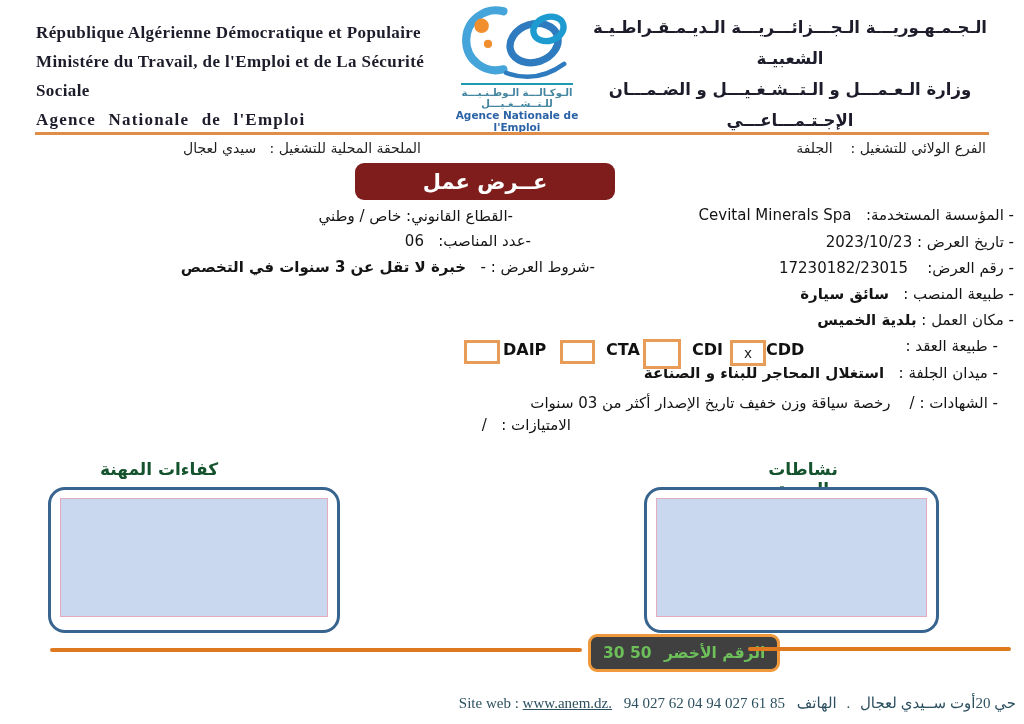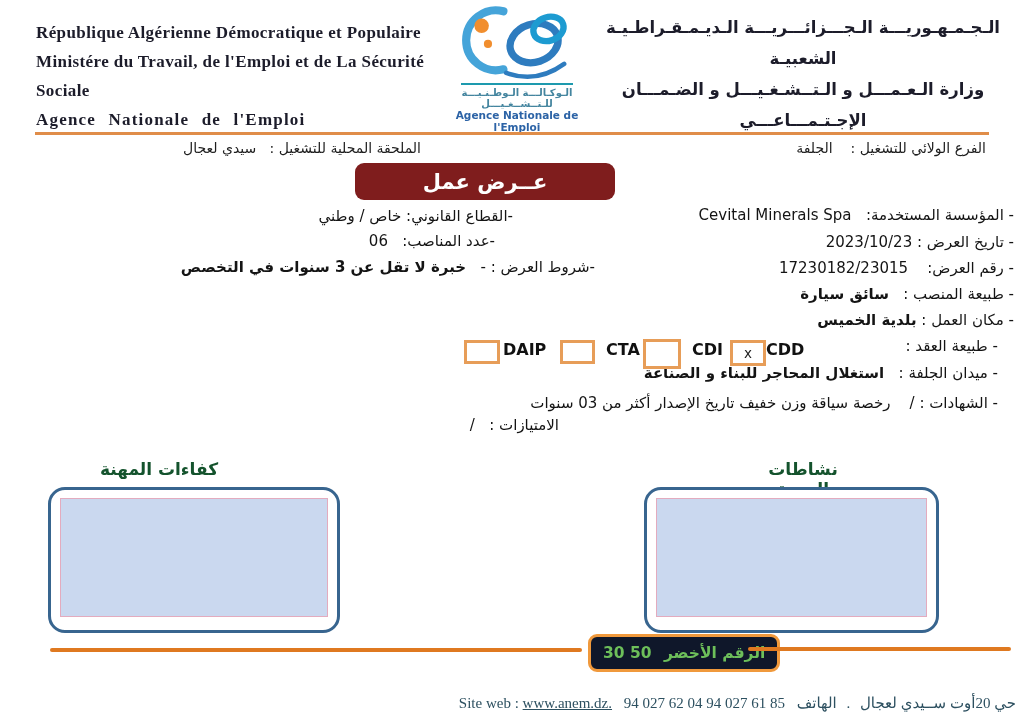--- a/index.html
+++ b/index.html
@@ -4,21 +4,21 @@
 <style>
   html,body{margin:0;padding:0;background:#ffffff;}
   .page{position:relative;width:1024px;height:724px;background:#ffffff;overflow:hidden;
         font-family:"DejaVu Sans",sans-serif;color:#151515;}
 
   
   .hdr-fr{position:absolute;left:36px;top:18px;width:400px;
           font-family:"Liberation Serif",serif;font-weight:bold;
           font-size:17px;line-height:29px;color:#1c1c2a;letter-spacing:.4px;}
   .hdr-fr .l3{word-spacing:7px;letter-spacing:1.2px;}
-  .hdr-ar{position:absolute;right:11px;top:12px;width:420px;direction:rtl;text-align:center;
+  .hdr-ar{position:absolute;right:24px;top:12px;width:420px;direction:rtl;text-align:center;
           font-weight:bold;font-size:16.5px;line-height:31px;color:#1c1c2a;}
 
   .logo{position:absolute;left:444px;top:4px;width:146px;text-align:center;}
   .logo svg{display:block;margin:0 auto;}
   .logo-divider{width:112px;height:2px;background:#1d9aae;margin:1px auto 2px auto;}
   .logo-ar{font-size:10px;font-weight:bold;color:#44859f;direction:rtl;}
   .logo-fr{font-size:10.5px;font-weight:bold;color:#2c63a6;}
 
   .rule-top{position:absolute;left:35px;top:132px;width:954px;height:3px;background:#e08d49;}
 
@@ -30,32 +30,32 @@
   .banner{position:absolute;left:355px;top:163px;width:260px;height:37px;background:#7f1d1d;
           border-radius:9px;color:#ffffff;font-weight:bold;font-size:21px;
           display:flex;align-items:center;justify-content:center;direction:rtl;}
 
   
   .row{position:absolute;direction:rtl;font-size:15px;white-space:nowrap;color:#141414;}
   .b{font-weight:bold;}
   .lat{direction:ltr;unicode-bidi:isolate;}
 
   .l-sector{right:511px;top:207px;}
-  .l-count{right:529px;top:232px;}
+  .l-count{right:493px;top:232px;}
   .l-cond{right:429px;top:258px;}
 
   .r-employer{right:10px;top:206px;}
   .r-date{right:10px;top:233px;}
   .r-number{right:10px;top:259px;}
   .r-position{right:10px;top:285px;}
   .r-workplace{right:10px;top:311px;}
   .r-contract{right:26px;top:337px;}
   .r-activity{right:26px;top:364px;}
   .r-certs{right:26px;top:394px;}
-  .r-benefits{right:465px;top:416px;}
+  .r-benefits{right:453px;top:416px;}
 
   
   .cb{position:absolute;background:#ffffff;border:3px solid #e79d58;}
   .cb-daip{left:464px;top:340px;width:30px;height:18px;}
   .cb-cta{left:560px;top:340px;width:29px;height:18px;}
   .cb-cdi{left:643px;top:339px;width:32px;height:24px;}
   .cb-cdd{left:730px;top:340px;width:30px;height:20px;}
   .cb span{display:block;text-align:center;font-size:13.5px;line-height:20px;color:#222;}
   .cb-label{position:absolute;font-weight:bold;font-size:16px;color:#111;top:340px;text-align:right;}
   .lbl-daip{left:503px;}
@@ -71,21 +71,21 @@
   .panel{position:absolute;background:#ffffff;border:3px solid #38658f;border-radius:17px;}
   .p-skills{left:48px;top:487px;width:286px;height:140px;}
   .p-activities{left:644px;top:487px;width:289px;height:140px;}
   .panel-inner{position:absolute;left:9px;right:9px;top:8px;bottom:13px;
                background:#cad8ef;border:1px solid #e3abbe;}
 
   
   .rule-bottom-a{position:absolute;left:50px;top:648px;width:532px;height:4px;background:#df7920;border-radius:2px;}
   .rule-bottom-b{position:absolute;left:748px;top:647px;width:263px;height:4px;background:#df7920;border-radius:2px;}
   .badge{position:absolute;left:588px;top:634px;height:26px;padding:3px 12px;direction:rtl;
-         border:3px solid #f0993c;border-radius:9px;background:#0f172a;
+         border:3px solid #f0993c;border-radius:9px;background:#404040;
          color:#6dbf5a;font-weight:bold;font-size:15.5px;line-height:26px;white-space:nowrap;}
   .badge .num{direction:ltr;unicode-bidi:isolate;margin-right:7px;}
 
   .footer{position:absolute;right:8px;top:694px;direction:rtl;white-space:nowrap;
           font-family:"Liberation Serif",serif;font-size:15px;color:#2d5060;}
   .footer .dot{margin:0 6px;}
   .footer .phones{direction:ltr;unicode-bidi:isolate;margin:0 8px;}
   .footer .site{direction:ltr;unicode-bidi:isolate;}
   .footer .url{text-decoration:underline;}
 </style>

